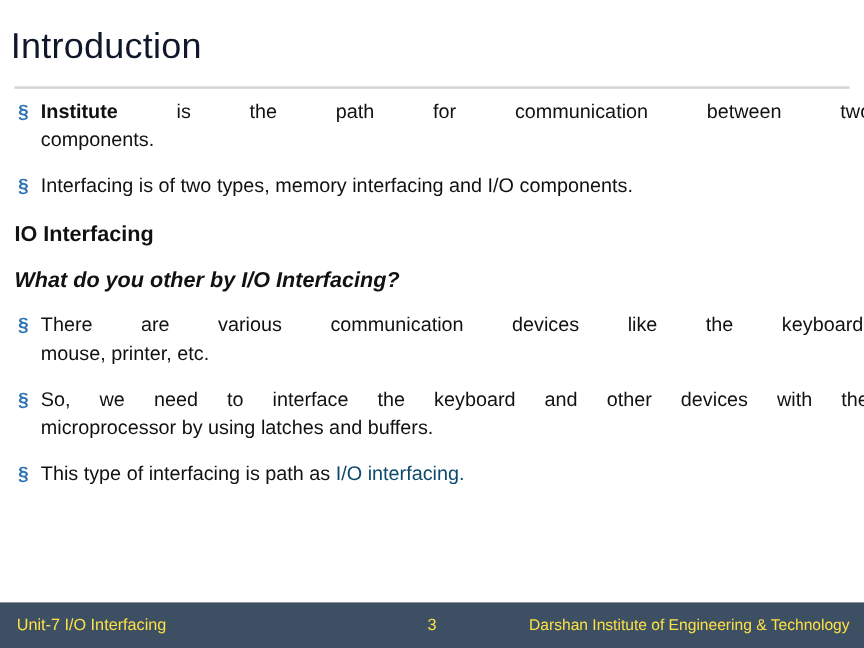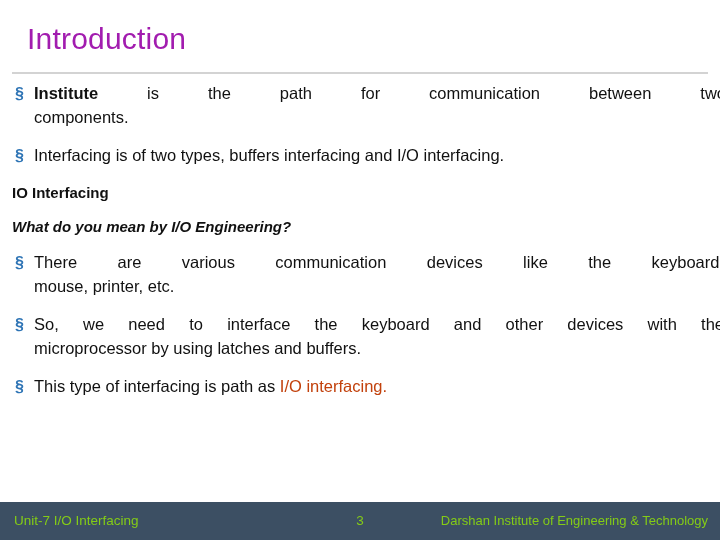--- a/index.html
+++ b/index.html
@@ -14,25 +14,25 @@
     overflow: hidden;
   }
   .slide {
     position: relative;
     width: 720px;
     height: 540px;
     box-sizing: border-box;
   }
   .title {
     position: absolute;
-    left: 27px;
+    left: 9px;
     top: 22px;
     font-size: 30px;
     font-weight: 400;
-    color: #a21caf;
+    color: #0f172a;
     letter-spacing: 0.2px;
   }
   .title-rule {
     position: absolute;
     left: 12px;
     top: 72px;
     width: 696px;
     height: 2px;
     background: #d3d3d3;
   }
@@ -68,21 +68,21 @@
   }
   .b1 .line2 {
     display: block;
   }
   .b-strong {
     font-weight: bold;
   }
   .plain {
     padding-left: 0;
     margin: 0;
-    font-size: 15px;
+    font-size: 18px;
     line-height: 1.45;
     color: #111111;
   }
   .heading-bold {
     font-weight: bold;
     margin-top: 14px;
     margin-bottom: 12px;
   }
   .heading-bolditalic {
     font-weight: bold;
@@ -96,30 +96,30 @@
     width: 690px;
   }
   .bullet-wide .ln {
     display: block;
   }
   .bullet-wide .ln.jt {
     text-align: justify;
     text-align-last: justify;
   }
   .link {
-    color: #c2410c;
+    color: #0c4a6e;
   }
   .footer {
     position: absolute;
     left: 0;
     bottom: 0;
     width: 720px;
     height: 38px;
     background: #3c4f63;
-    color: #84cc16;
+    color: #fde047;
   }
   .footer-left {
     position: absolute;
     left: 14px;
     top: 11px;
     font-size: 13.5px;
   }
   .footer-center {
     position: absolute;
     left: 0;
@@ -151,26 +151,26 @@
         <span class="b-strong">Institute</span>
         <span>is   the   path   for   communication   between   two</span>
       </span>
       <span class="line2">components.</span>
     </div>
 
     <div class="spacer-sm"></div>
 
     <div class="bullet">
       <span class="mark">§</span>
-      <span>Interfacing is of two types, buffers interfacing and I/O interfacing.</span>
+      <span>Interfacing is of two types, memory interfacing and I/O components.</span>
     </div>
 
     <div class="plain heading-bold">IO Interfacing</div>
 
-    <div class="plain heading-bolditalic">What do you mean by I/O Engineering?</div>
+    <div class="plain heading-bolditalic">What do you other by I/O Interfacing?</div>
 
     <div class="bullet bullet-wide">
       <span class="mark">§</span>
       <span class="ln jt">There  are  various  communication  devices  like  the  keyboard,</span>
       <span class="ln">mouse, printer, etc.</span>
     </div>
 
     <div class="spacer-sm"></div>
 
     <div class="bullet bullet-wide">

